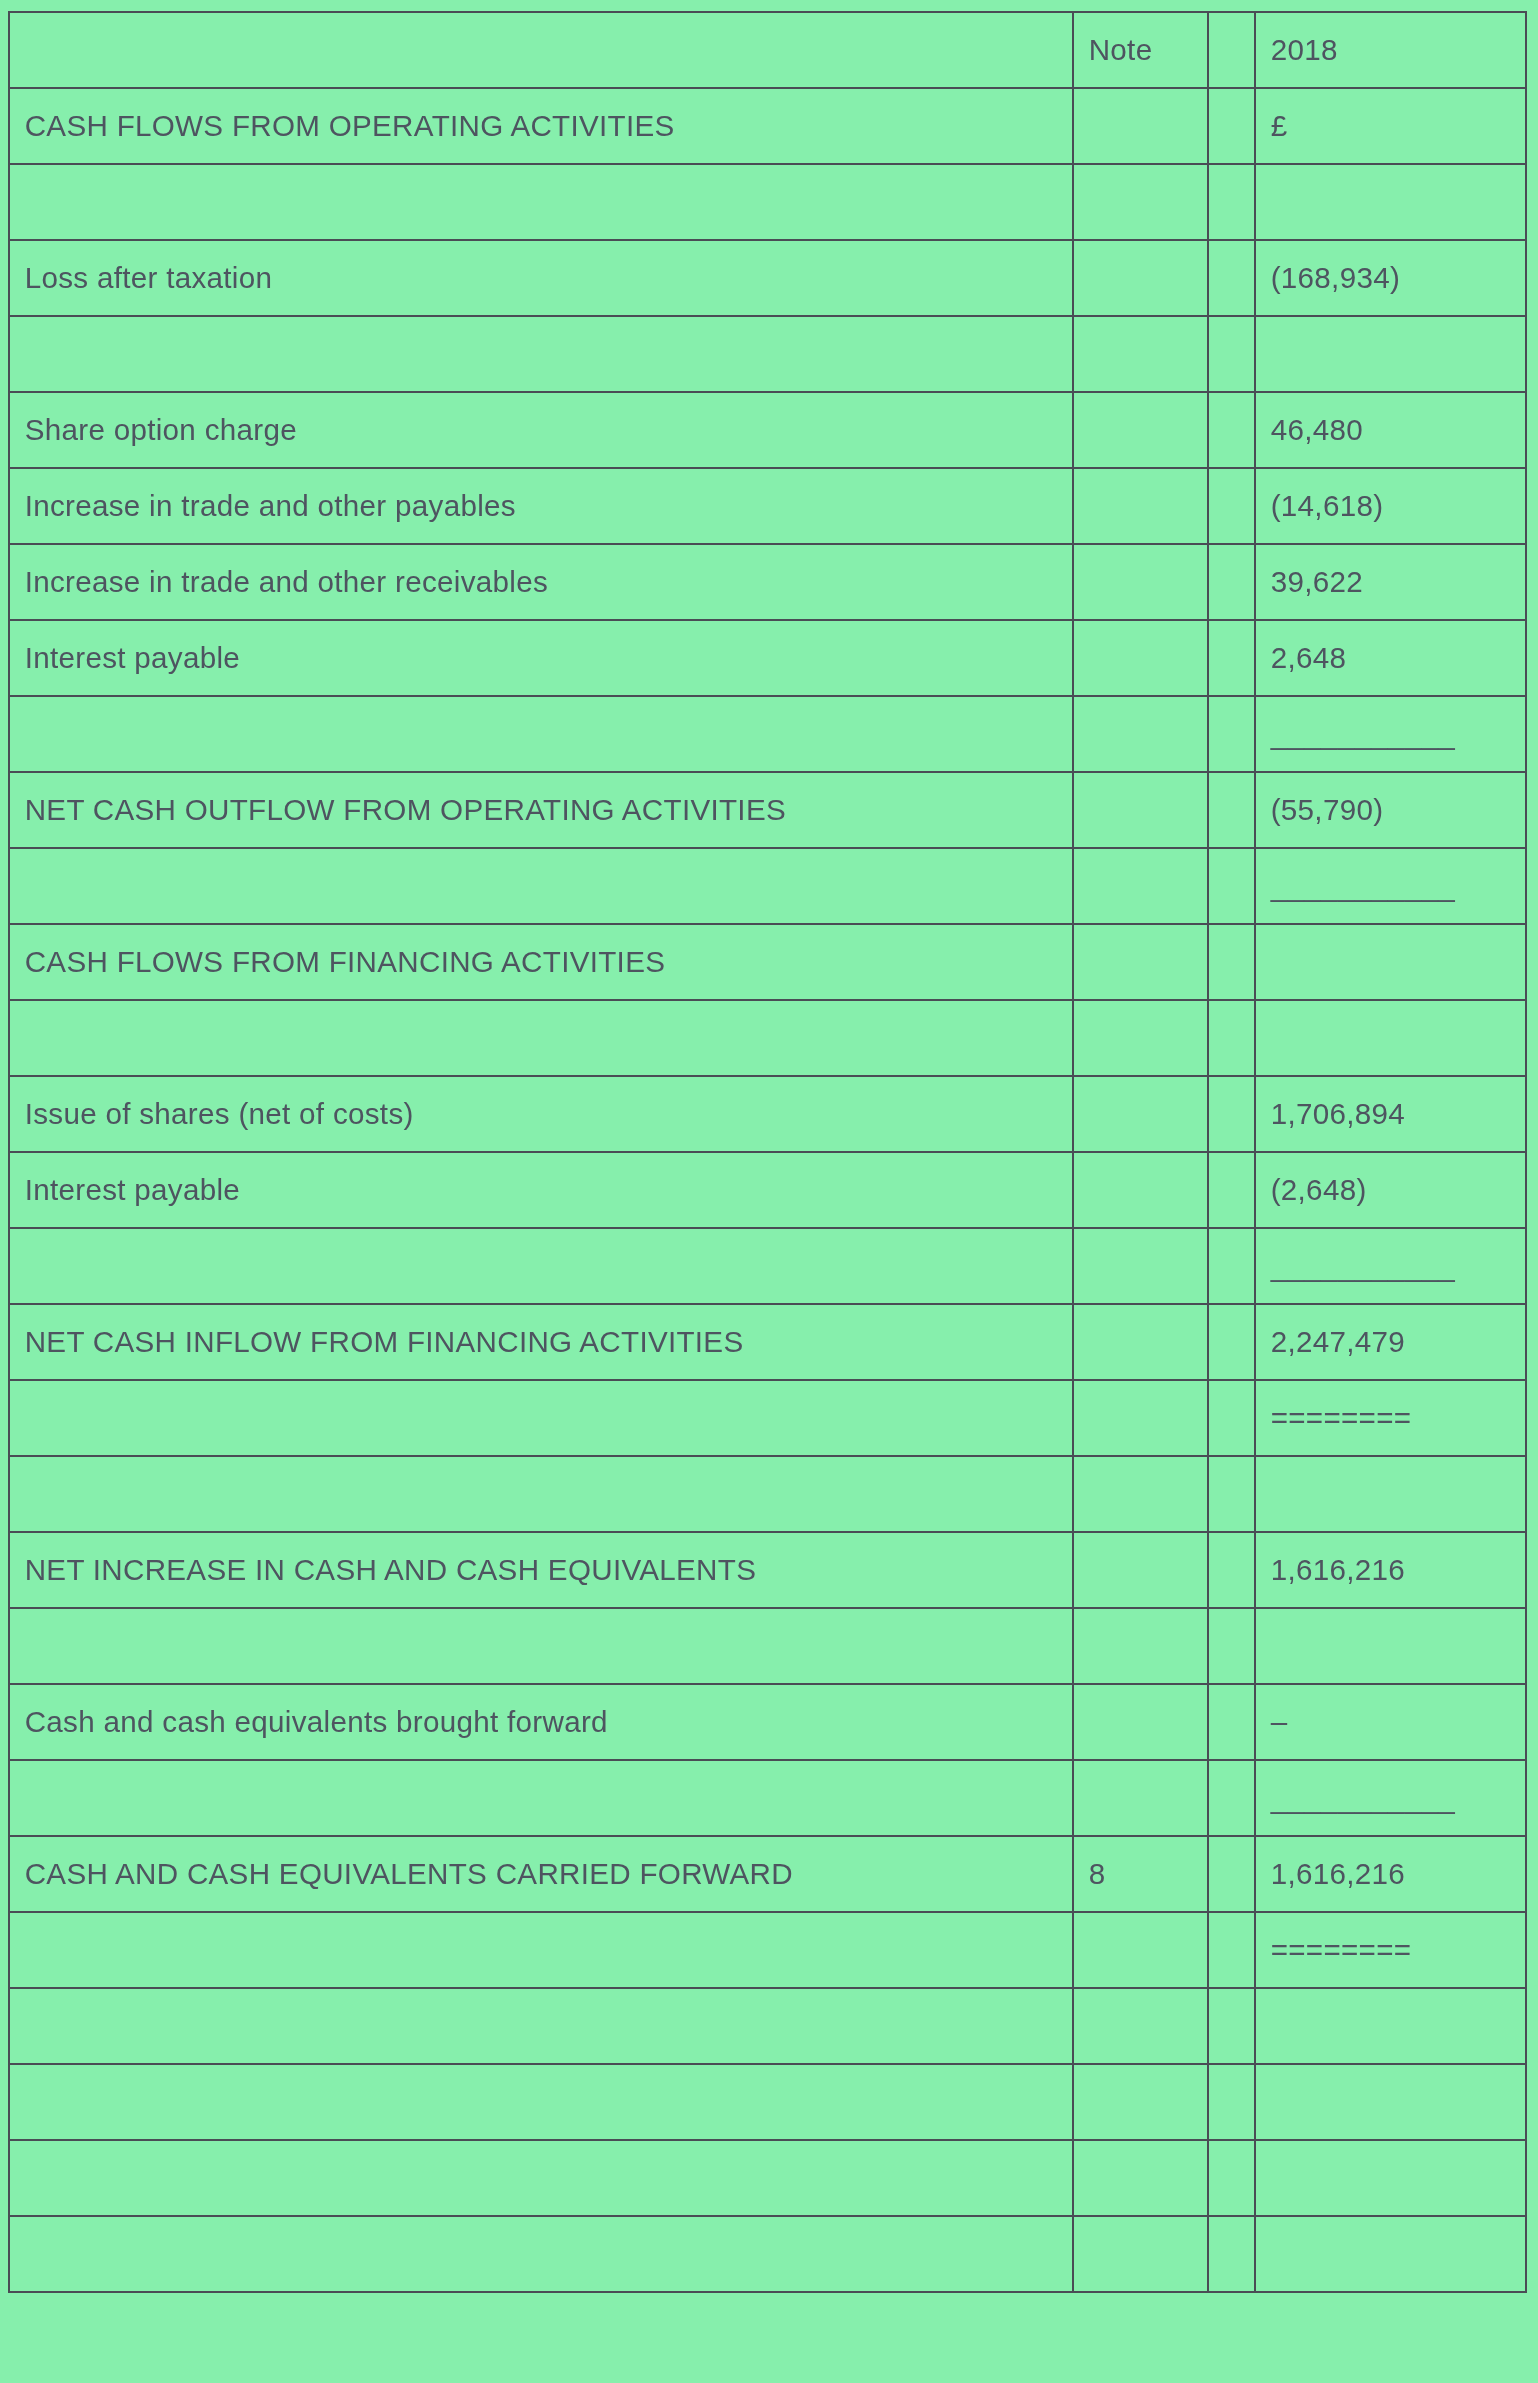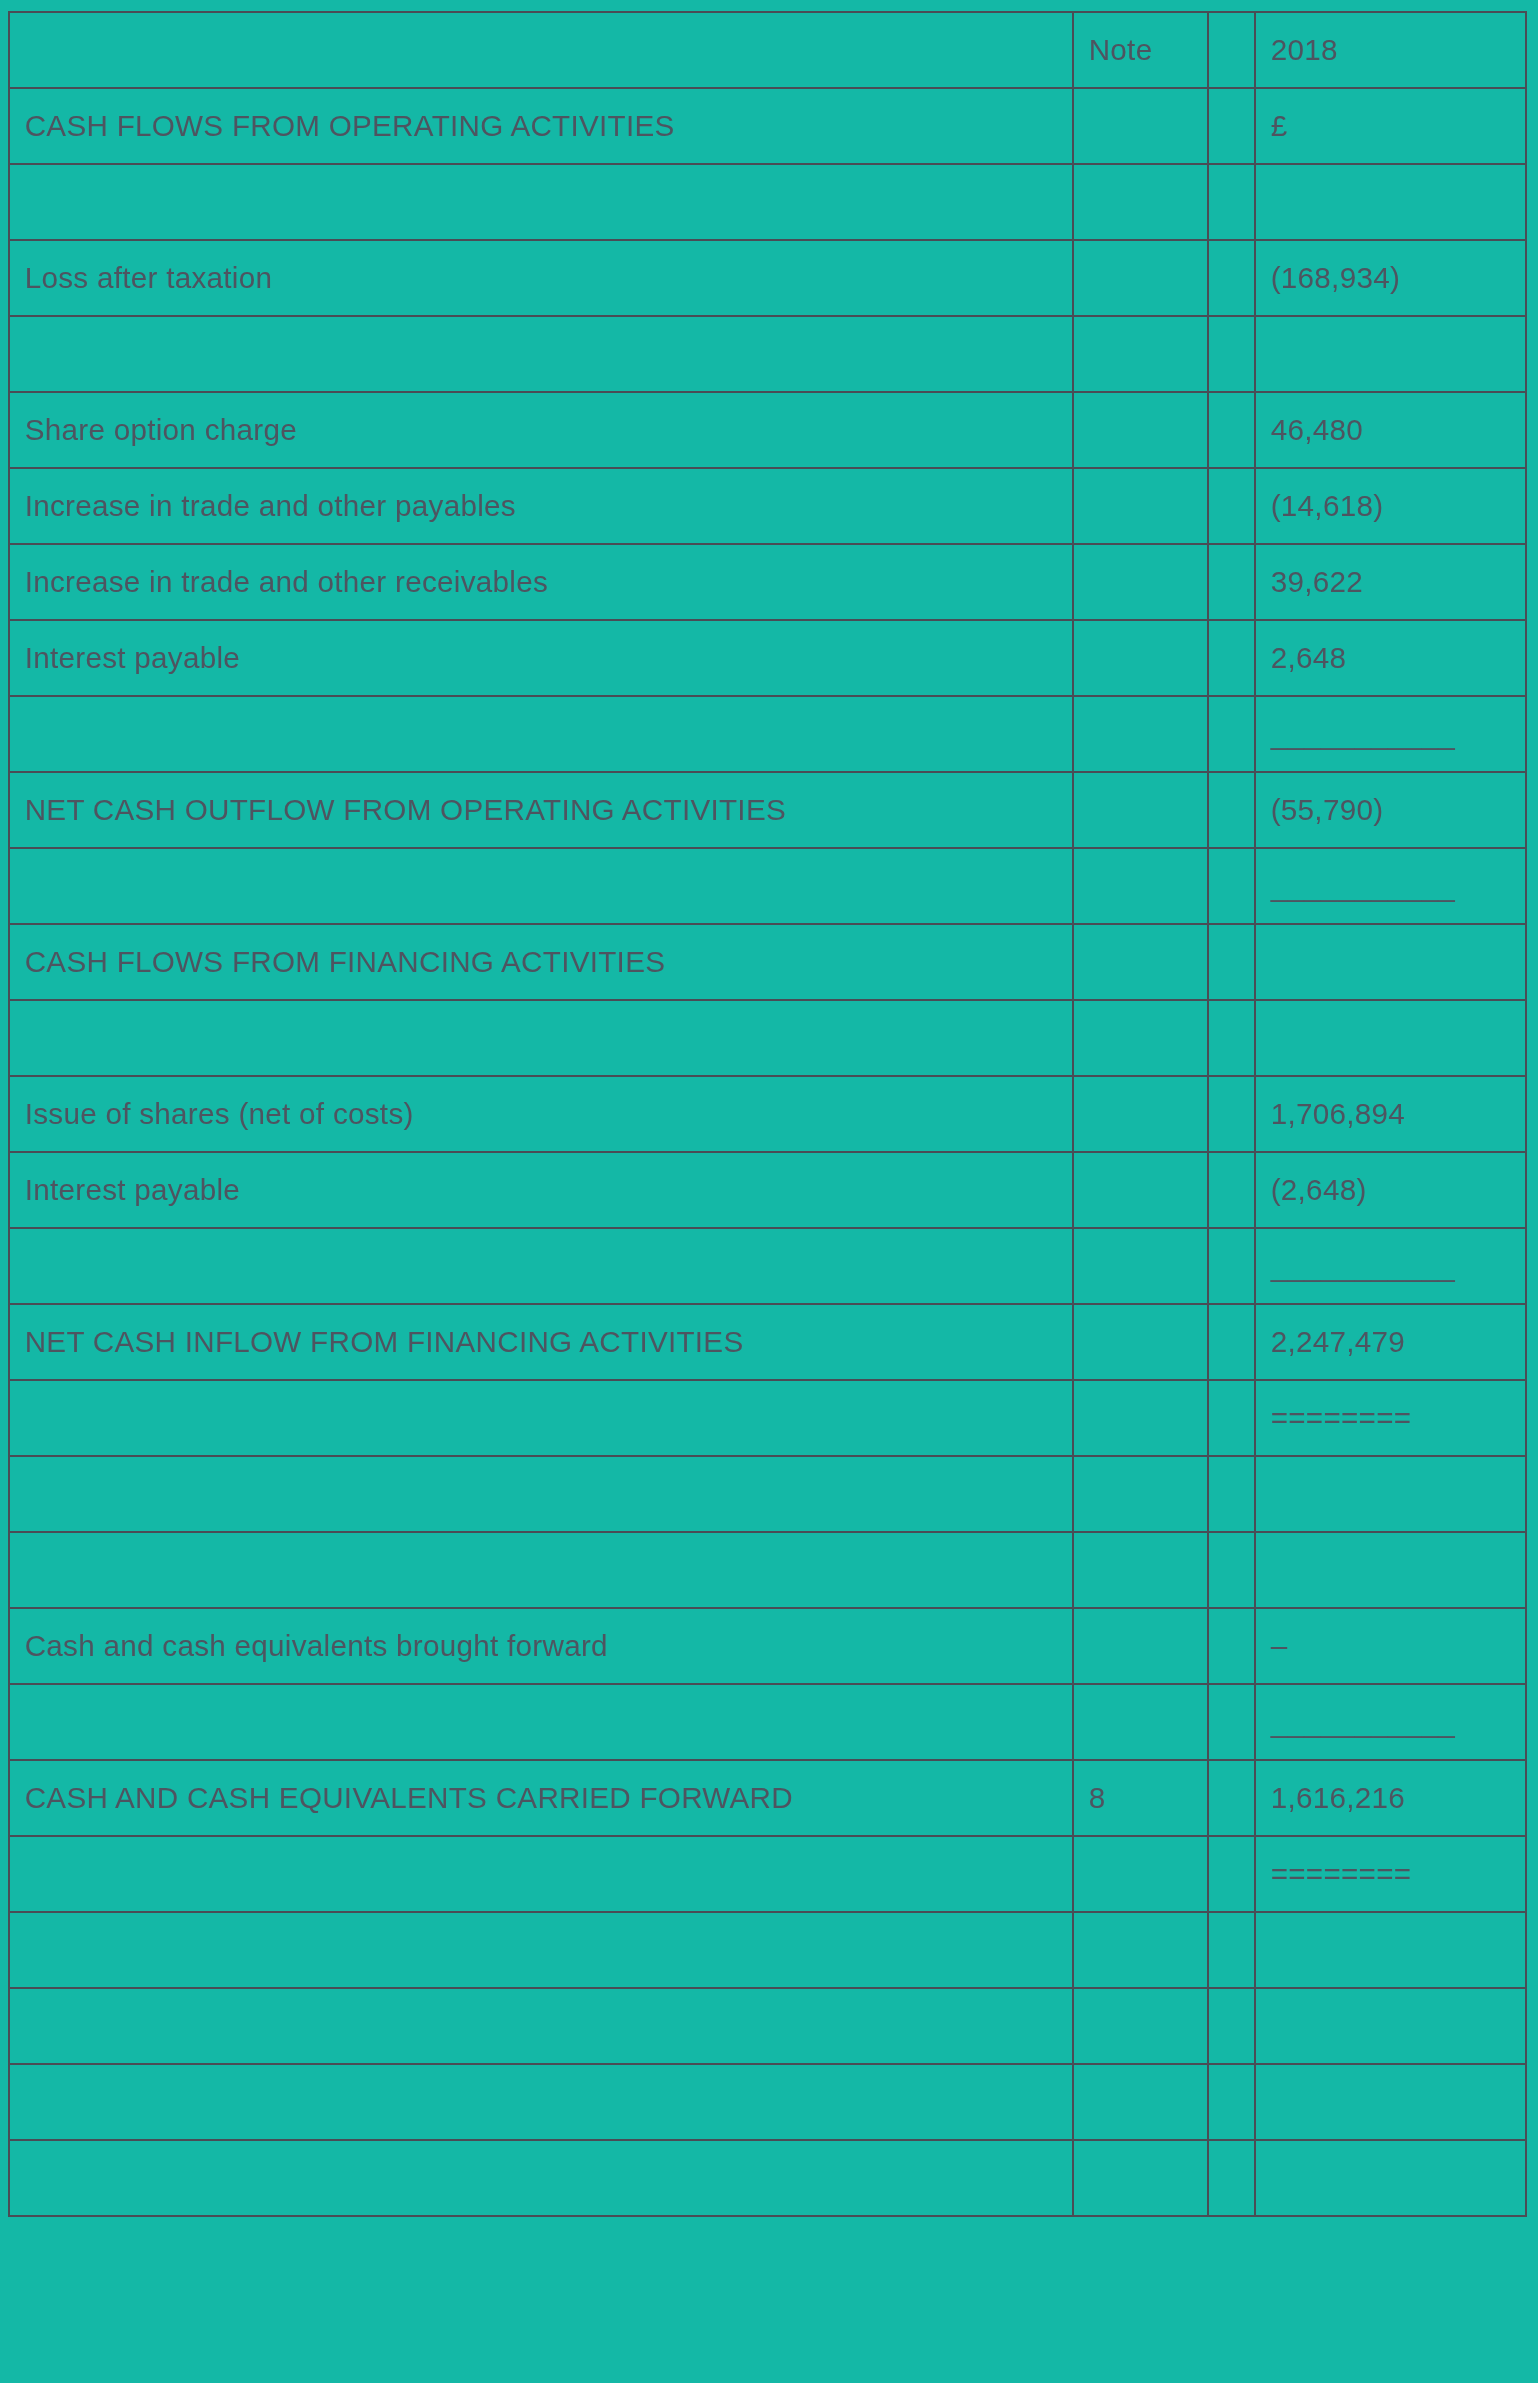--- a/index.html
+++ b/index.html
@@ -11,21 +11,21 @@
     width: 1539px;
     height: 2384px;
     font-family: "Liberation Sans", "DejaVu Sans", sans-serif;
     -webkit-font-smoothing: antialiased;
   }
   .page {
     width: 1539px;
     height: 2384px;
     box-sizing: border-box;
     padding: 10.8px 13.8px 14.8px 7.9px;
-    background: #14b8a6;
+    background: #86efac;
   }
   table.cashflow {
     border-collapse: collapse;
     table-layout: fixed;
     width: 1517px;
   }
   table.cashflow td {
     border: 2px solid #4a4c55;
     height: 74px;
     padding: 0 7.9px 0 14.8px;
@@ -172,20 +172,26 @@
           <td></td>
           <td class="double-rule">========</td>
         </tr>
         <tr>
           <td></td>
           <td></td>
           <td></td>
           <td></td>
         </tr>
         <tr>
+          <td>NET INCREASE IN CASH AND CASH EQUIVALENTS</td>
+          <td></td>
+          <td></td>
+          <td>1,616,216</td>
+        </tr>
+        <tr>
           <td></td>
           <td></td>
           <td></td>
           <td></td>
         </tr>
         <tr>
           <td>Cash and cash equivalents brought forward</td>
           <td></td>
           <td></td>
           <td>–</td>

